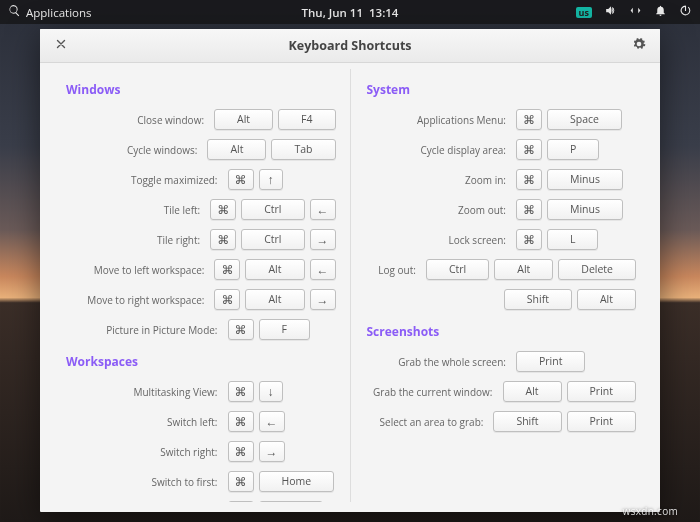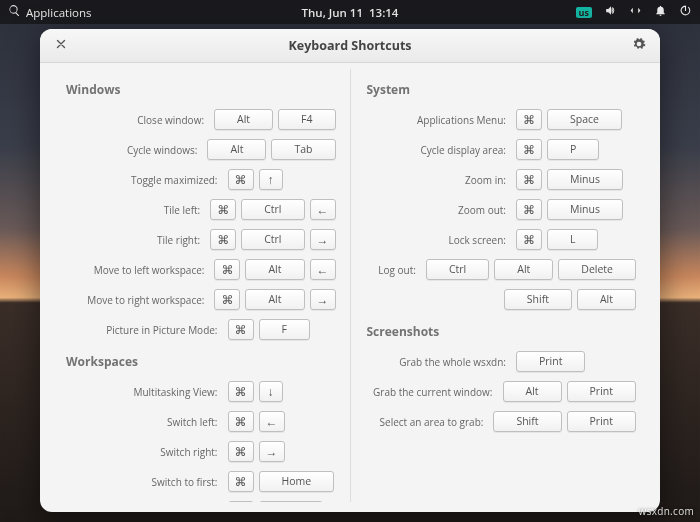--- a/index.html
+++ b/index.html
@@ -21,21 +21,21 @@
   .topbar svg { width: 13px; height: 13px; fill: #eaeaea; }
   .indicator-box {
     background:#14b8a6; color:#222; font-size:9px; font-weight:700;
     padding:1px 3px; border-radius:2px; line-height:1;
   }
   .tb-item { display:flex; align-items:center; gap:5px; }
 
   
   .window {
     position:absolute; left:40px; top:29px; right:40px; bottom:10px;
-    background:#f4f4f4; border-radius:12px;
+    background:#f4f4f4; border-radius:1px;
     box-shadow: 0 8px 32px rgba(0,0,0,0.5);
     display:flex; flex-direction:column; overflow:hidden;
   }
   .titlebar {
     height:34px; display:flex; align-items:center; justify-content:center;
     position:relative; color:#444; font-size:12.5px; font-weight:700;
     background:linear-gradient(#f7f7f7,#eaeaea); border-bottom:1px solid #d7d7d7;
   }
   .titlebar .closebtn, .titlebar .gearbtn {
     position:absolute; top:0; height:34px; width:34px;
@@ -44,21 +44,21 @@
   .titlebar .closebtn { left:4px; }
   .titlebar .gearbtn  { right:4px; }
   .titlebar svg { width:14px; height:14px; fill:#555; }
 
   .content {
     flex:1; display:flex; overflow:hidden; padding: 6px 10px 10px;
   }
   .col { flex:1; padding: 2px 14px 0 14px; overflow-y:auto; }
   .col.left { border-right:1px solid #ddd; }
   .section-title {
-    font-size:12px; font-weight:700; color:#737373; margin:10px 0 8px 2px;
+    font-size:12px; font-weight:700; color:#8b5cf6; margin:10px 0 8px 2px;
   }
   .row {
     display:flex; align-items:center; justify-content:flex-end;
     gap:10px; min-height:27px; margin-bottom:3px;
   }
   .row .label {
     color:#666; font-size:10px; text-align:right;
   }
   .keys { display:flex; gap:5px; min-width:108px; }
   .col.right .keys { min-width:120px; }
@@ -66,21 +66,21 @@
     display:inline-flex; align-items:center; justify-content:center;
     min-width:24px; height:21px; padding:0 22px;
     border:1px solid #bfbfbf; border-radius:3px;
     background:linear-gradient(#fff,#f1f1f1);
     color:#555; font-size:10.5px; line-height:1;
     box-shadow: 0 1px 0 rgba(0,0,0,0.06);
   }
   .key.sym { font-size:12px; padding:0 6px; }
 
   .watermark {
-    position:absolute; right:6px; bottom:4px; color:rgba(255,255,255,0.85);
+    position:absolute; right:22px; bottom:4px; color:rgba(255,255,255,0.85);
     font-size:10px; letter-spacing:0.3px; text-shadow:0 0 3px rgba(0,0,0,0.6);
   }
 
   
   .col::-webkit-scrollbar{width:6px}.col::-webkit-scrollbar-thumb{background:#ccc;border-radius:3px}
 </style>
 </head>
 <body>
 
 <div class="topbar">
@@ -287,21 +287,21 @@
           </div>
         </div>
         <div class="row">
           <div class="keys">
             <span class="key">Shift</span>
             <span class="key">Alt</span>
           </div>
         </div>
         <div class="section-title">Screenshots</div>
         <div class="row">
-          <div class="label">Grab the whole wsxdn:</div>
+          <div class="label">Grab the whole screen:</div>
           <div class="keys">
             <span class="key">Print</span>
           </div>
         </div>
         <div class="row">
           <div class="label">Grab the current window:</div>
           <div class="keys">
             <span class="key">Alt</span>
             <span class="key">Print</span>
           </div>

